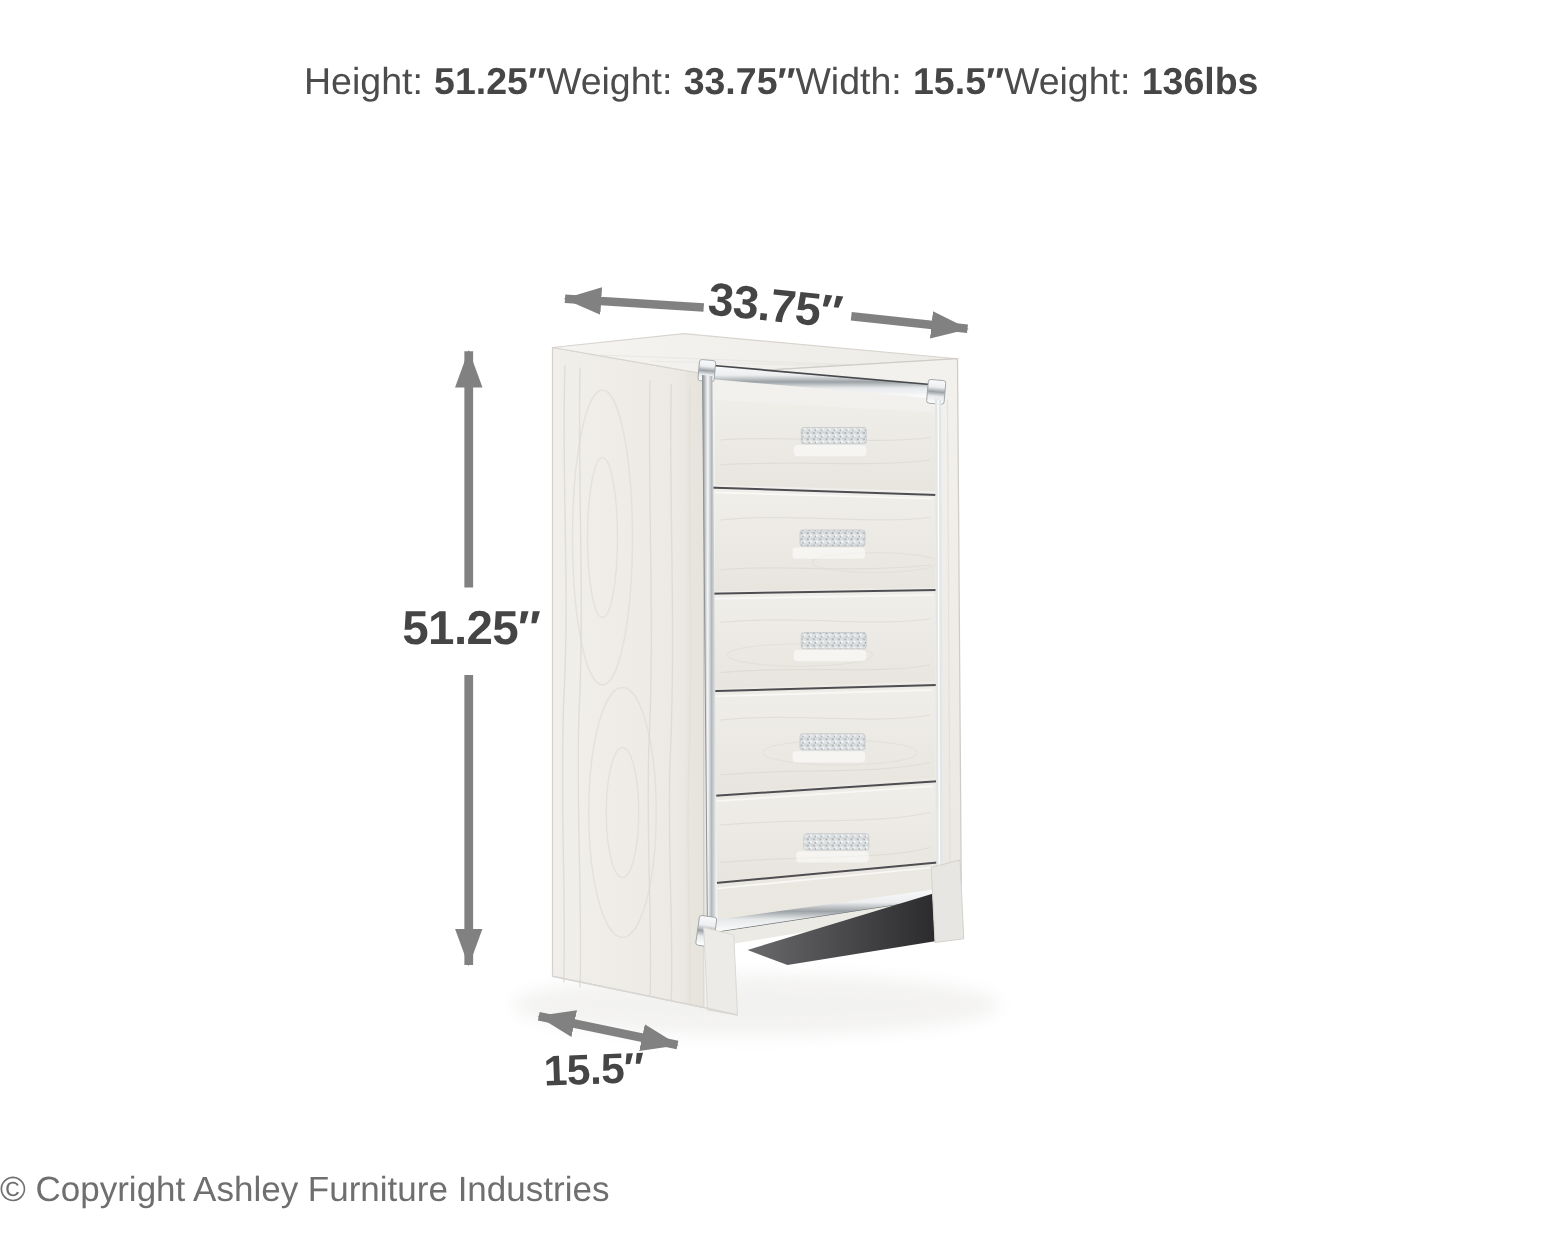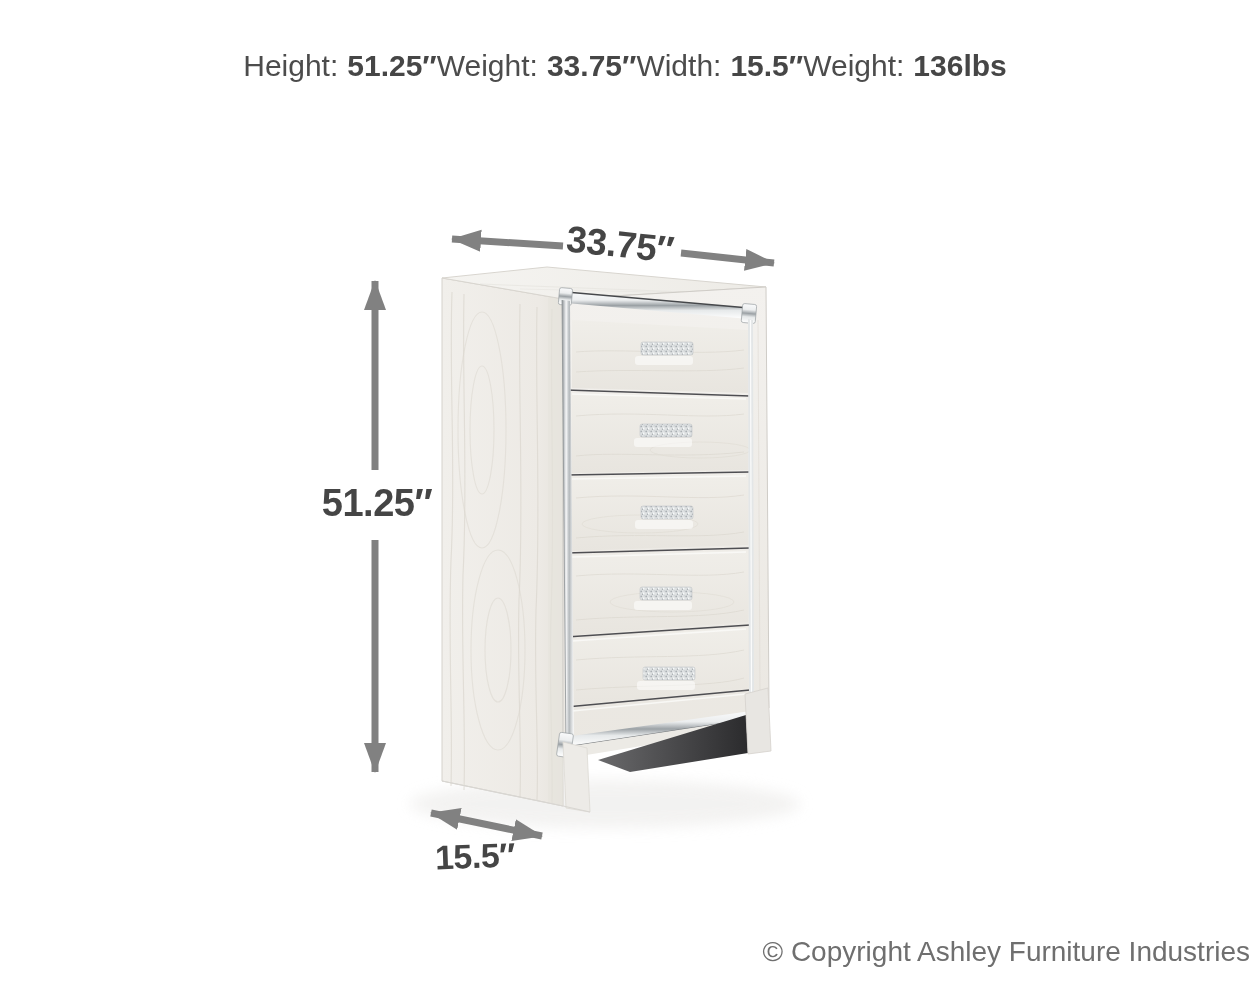--- a/index.html
+++ b/index.html
@@ -41,24 +41,23 @@
     white-space: nowrap;
   }
   .dim-label.width  { left: 552px; top: 224px; width: 136px; font-size: 37px; transform: rotate(6deg); }
   .dim-label.height { left: 306px; top: 482px; width: 142px; font-size: 38px; }
   .dim-label.depth  { left: 422px; top: 837px; width: 106px; font-size: 34px; transform: rotate(-2deg); }
 
   
   .copyright {
     position: absolute;
     top: 936px; left: 0; right: 0;
-    text-align: right;
+    text-align: left;
     font-size: 28px;
     color: #6f6f6f;
-    padding-left: 45px;
   }
 </style>
 </head>
 <body>
 
 <div class="stage">
 
   <div class="dims-header">
     <span class="dim-item">
       <span class="lbl">Height:</span>

